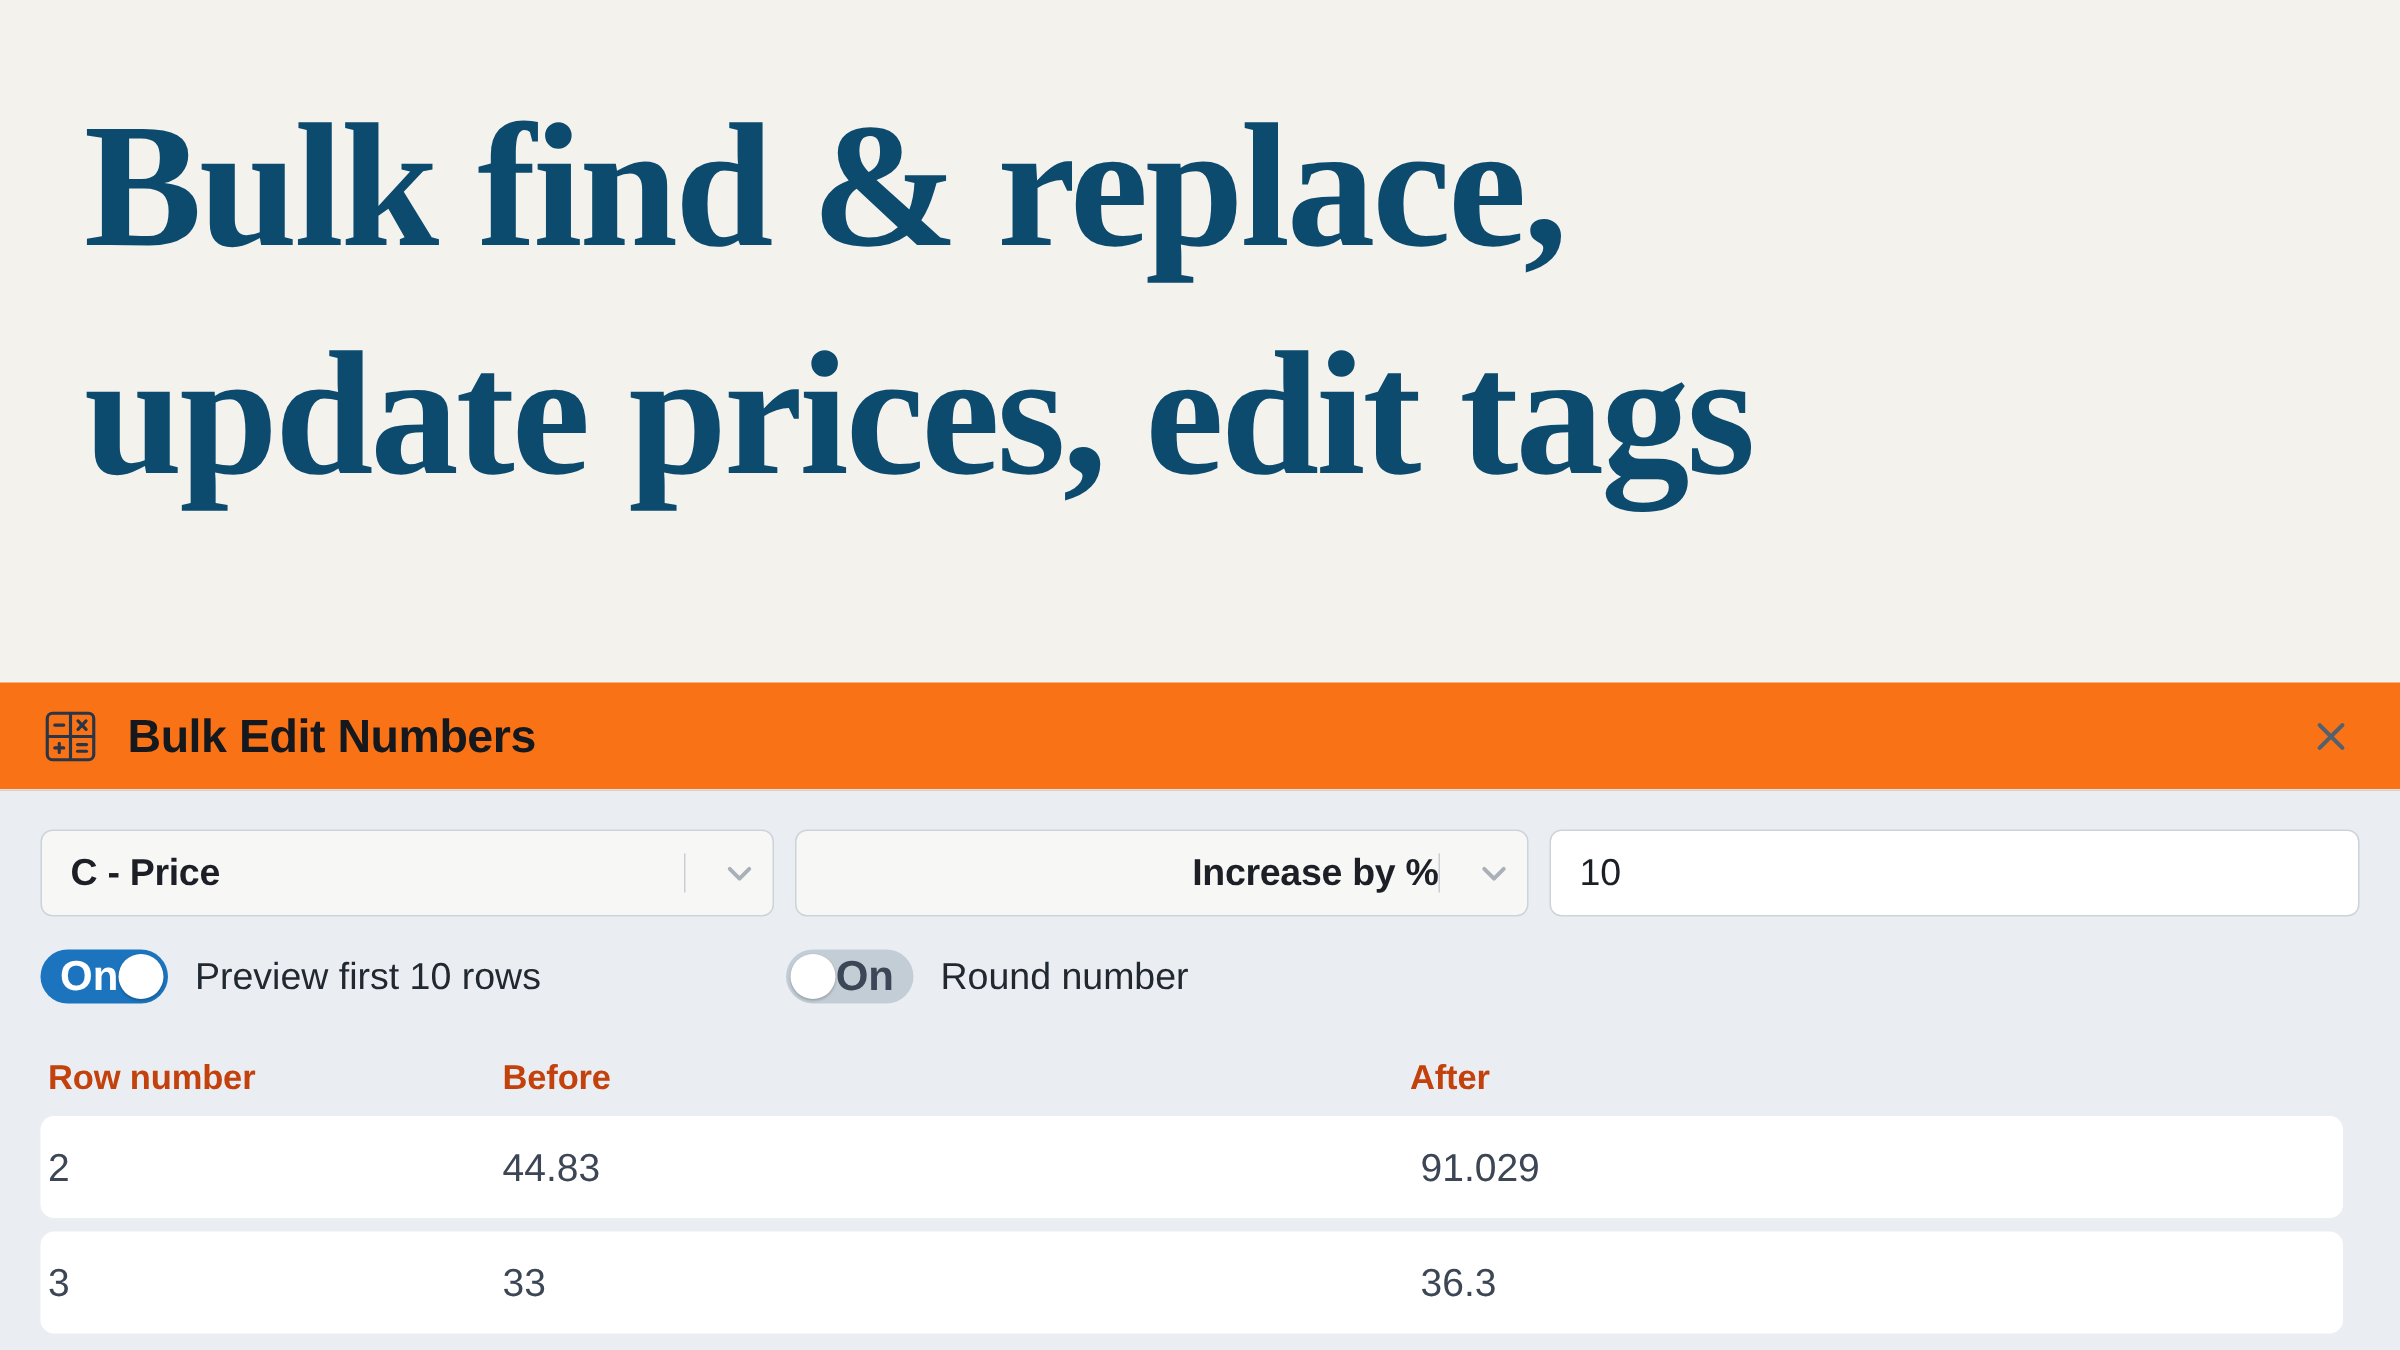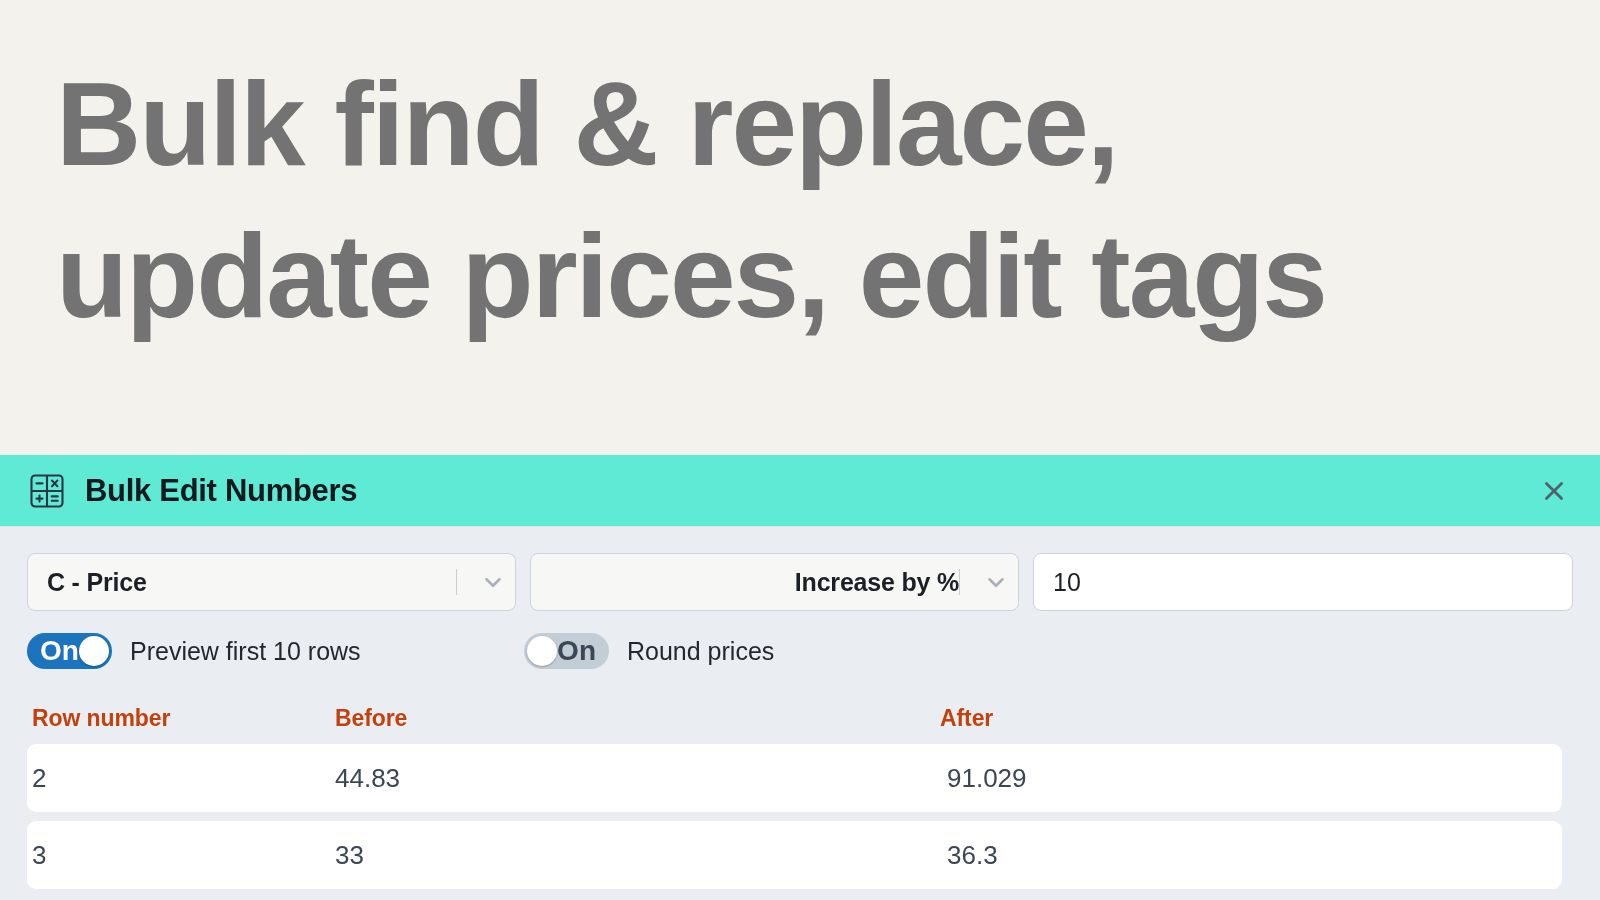--- a/index.html
+++ b/index.html
@@ -16,42 +16,42 @@
   }
 
   
   .hero {
     height: 455px;
     background: #f4f2ed;
     padding: 48px 56px 0 56px;
   }
 
   .hero-heading {
-    font-family: Liberation Sans, sans-serif;
+    font-family: Liberation Serif, serif;
     font-weight: 700;
     font-size: 118px;
     line-height: 152px;
     letter-spacing: -2px;
-    color: #737373;
+    color: #0c4a6e;
   }
 
   .hero-line { display: block; white-space: nowrap; }
 
   
   .panel {
     width: 1600px;
     height: 445px;
     background: #eaeef2;
     display: flex;
     flex-direction: column;
   }
 
   .panel-header {
     height: 72px;
-    background: #5eead4;
+    background: #f97316;
     border-bottom: 1px solid #dfe3e8;
     display: flex;
     align-items: center;
     padding: 0 26px 0 27px;
     flex: 0 0 auto;
     justify-content: flex-end;
   }
 
   .panel-icon {
     width: 40px; height: 40px;
@@ -312,21 +312,21 @@
           <span class="knob"></span>
         </div>
         <span class="toggle-text">Preview first 10 rows</span>
       </div>
 
       <div class="toggle-group">
         <div class="switch off">
           <span class="switch-label">On</span>
           <span class="knob"></span>
         </div>
-        <span class="toggle-text">Round prices</span>
+        <span class="toggle-text">Round number</span>
       </div>
     </div>
 
     <div class="table">
 
       <div class="trow thead">
         <span class="cell c-row">Row number</span>
         <span class="cell c-before">Before</span>
         <span class="cell c-after">After</span>
       </div>

